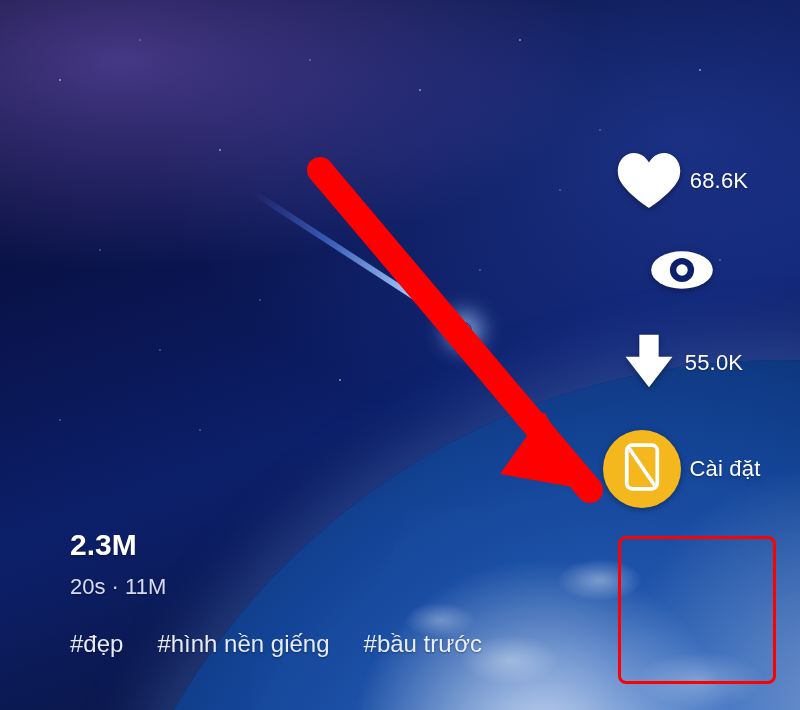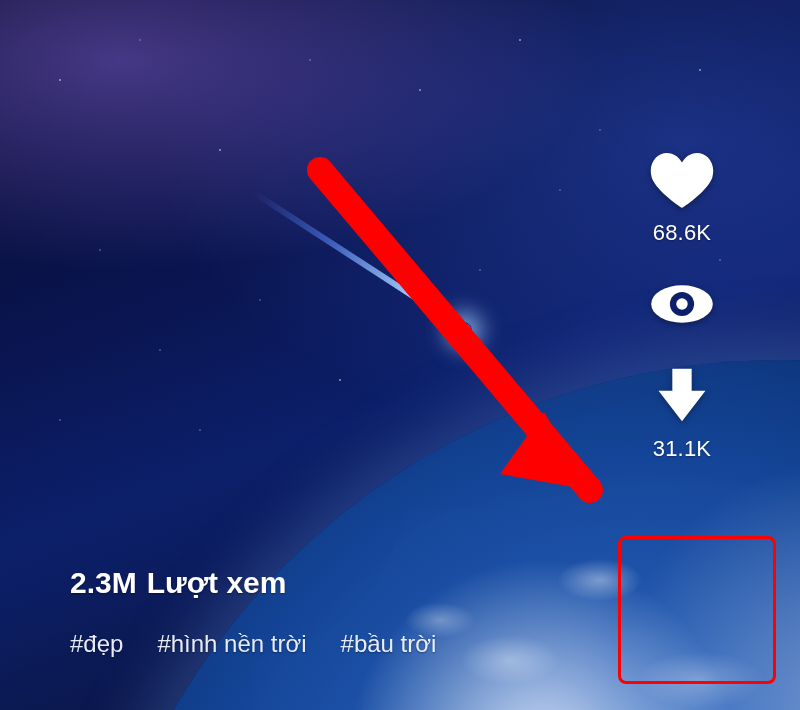--- a/index.html
+++ b/index.html
@@ -67,21 +67,21 @@
   .comet .head{
     position:absolute; left:242px; top:116px; width:16px; height:16px; border-radius:50%;
     background: radial-gradient(circle, #ffffff 0%, #cfe1ff 40%, rgba(207,225,255,0) 70%);
     box-shadow: 0 0 22px 10px rgba(170,210,255,0.75);
   }
   
   .actions {
     position:absolute; right:38px; top:150px; width:160px;
     display:flex; flex-direction:column; align-items:center; gap:36px;
   }
-  .action { display:flex; flex-direction:column; align-items:center; gap:8px; cursor:pointer; user-select:none; }
+  .action { display:flex; flex-direction:row; align-items:center; gap:8px; cursor:pointer; user-select:none; }
   .action .label { font-size:22px; color:#fff; text-shadow:0 1px 2px rgba(0,0,0,.35); font-weight:500; letter-spacing:.2px; }
   .icon-heart svg, .icon-eye svg, .icon-download svg { filter: drop-shadow(0 2px 3px rgba(0,0,0,.35)); }
   .settings-circle{
     width:78px; height:78px; border-radius:50%; background:#f4b71e;
     display:flex; align-items:center; justify-content:center;
     box-shadow: 0 2px 6px rgba(0,0,0,.35);
   }
   
   .highlight{
     position:absolute; right:24px; bottom:26px; width:158px; height:148px;
@@ -130,43 +130,56 @@
         </svg>
       </span>
     </div>
 
     <div class="action">
       <span class="icon-download">
         <svg width="56" height="58" viewBox="0 0 40 42">
           <path d="M13 2 h14 v16 h10 L20 40 3 18 h10 z" fill="#ffffff"></path>
         </svg>
       </span>
-      <span class="label">31.1K</span>
+      <span class="label">55.0K</span>
     </div>
 
+    <div class="action">
+      <span class="settings-circle">
+        <span>
+          <svg width="38" height="48" viewBox="0 0 34 44">
+            <rect x="3" y="2" width="28" height="40" rx="5" fill="none" stroke="#ffffff" stroke-width="3.4"></rect>
+            <path d="M6 6 L28 38" stroke="#ffffff" stroke-width="3.4" stroke-linecap="round"></path>
+          </svg>
+        </span>
+      </span>
+      <span class="label">Cài đặt</span>
+    </div>
 
   </div>
 
   <div class="highlight"></div>
 
   <svg class="annot-arrow" width="370" height="420" viewBox="0 0 370 420">
     <defs>
       <marker id="ah" markerWidth="14" markerHeight="14" refX="6" refY="6" orient="auto">
         <path d="M0 0 L12 6 L0 12 z" fill="#ff0000"></path>
       </marker>
     </defs>
     <path d="M30 20 L300 340" stroke="#ff0000" stroke-width="26" stroke-linecap="round"></path>
     <path d="M300 340 l-90 -16 l44 -62 z" fill="#ff0000"></path>
   </svg>
 
   <div class="info">
     <div class="views-line">
       <span>2.3M</span>
-      <span>Lượt xem</span>
+    </div>
+    <div class="meta-line">
+      <span>20s</span><span> · </span><span>11M</span>
     </div>
     <div class="tags">
       <span class="tag">#đẹp</span>
-      <span class="tag">#hình nền trời</span>
-      <span class="tag">#bầu trời</span>
+      <span class="tag">#hình nền giếng</span>
+      <span class="tag">#bầu trước</span>
     </div>
   </div>
 
 </div>
 
 </body></html>

